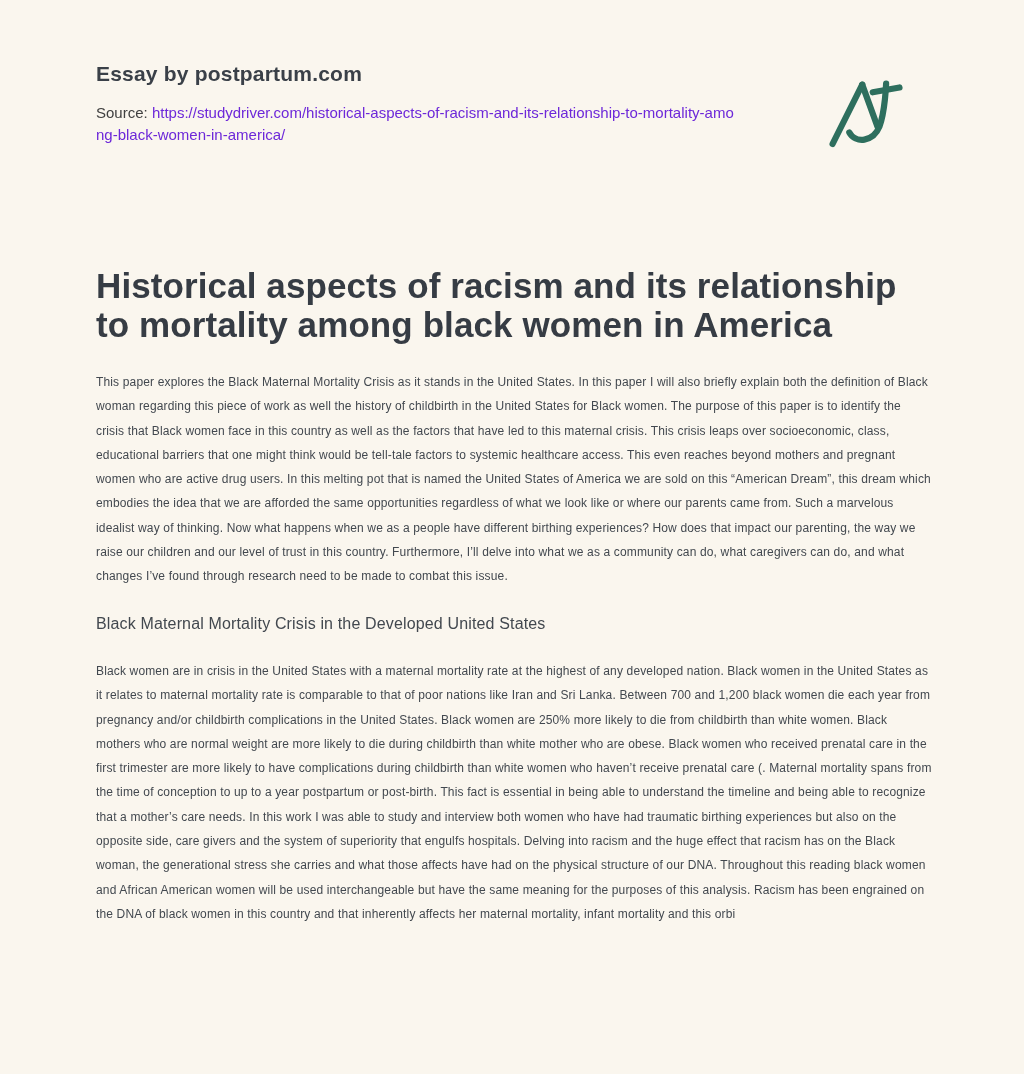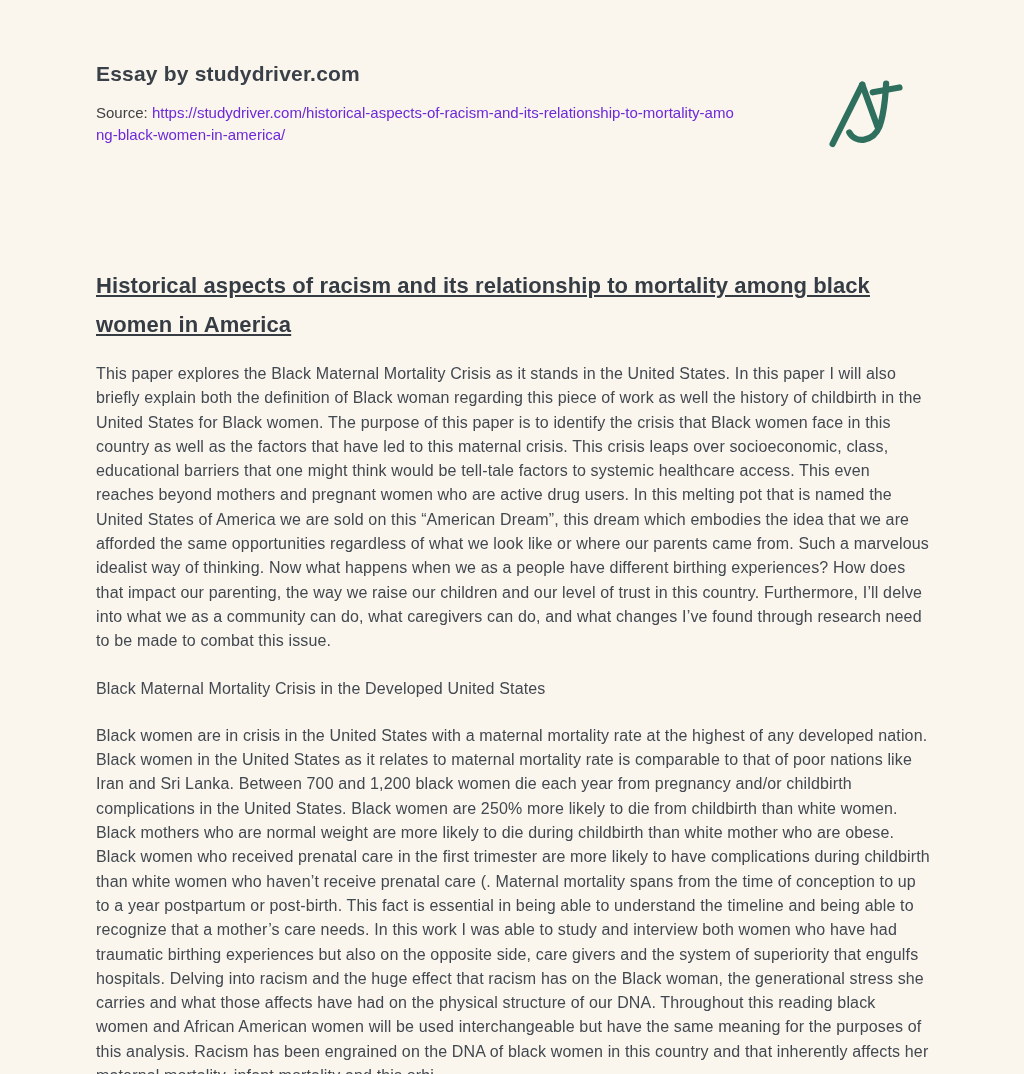--- a/index.html
+++ b/index.html
@@ -57,52 +57,51 @@
       margin-right: 22px;
       flex: 0 0 auto;
       cursor: pointer;
     }
     .logo svg {
       width: 100%;
       height: 100%;
       display: block;
     }
     .article-title {
-      margin: 102px 0 18px 0;
-      font-size: 22px;
+      margin: 102px 0 26px 0;
+      font-size: 35px;
       line-height: 39px;
       font-weight: 600;
       letter-spacing: 0.1px;
       color: #363c44;
-      text-decoration: underline;
     }
     .body-text {
       margin: 0 0 23px 0;
-      font-size: 16px;
+      font-size: 12px;
       line-height: 24.3px;
       letter-spacing: 0.15px;
       color: #42484f;
     }
     .subheading {
       margin: 0 0 23px 0;
       font-size: 16px;
       line-height: 24.3px;
       letter-spacing: 0.15px;
       color: #42484f;
       font-weight: 400;
     }
   </style>
 </head>
 <body>
 
 <div class="page">
 
   <header class="header">
     <div class="header-left">
-      <h2 class="byline">Essay by studydriver.com</h2>
+      <h2 class="byline">Essay by postpartum.com</h2>
       <p class="source">
         <span class="source-label">Source: </span><a class="source-link">https://studydriver.com/historical-aspects-of-racism-and-its-relationship-to-mortality-among-black-women-in-america/</a>
       </p>
     </div>
     <div class="logo">
       <svg viewBox="0 0 90 90" fill="none" xmlns="http://www.w3.org/2000/svg">
         <g stroke="#2e6f5e" stroke-width="6.5" stroke-linecap="round" fill="none">
 
           <path d="M 9 70 L 40 8"></path>
 

